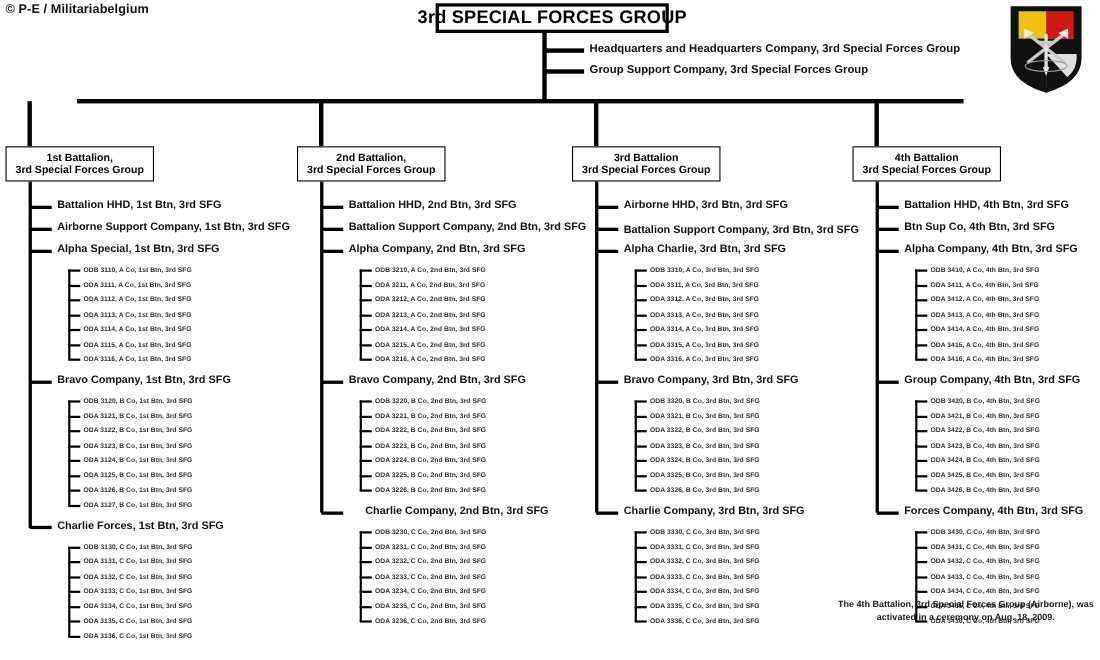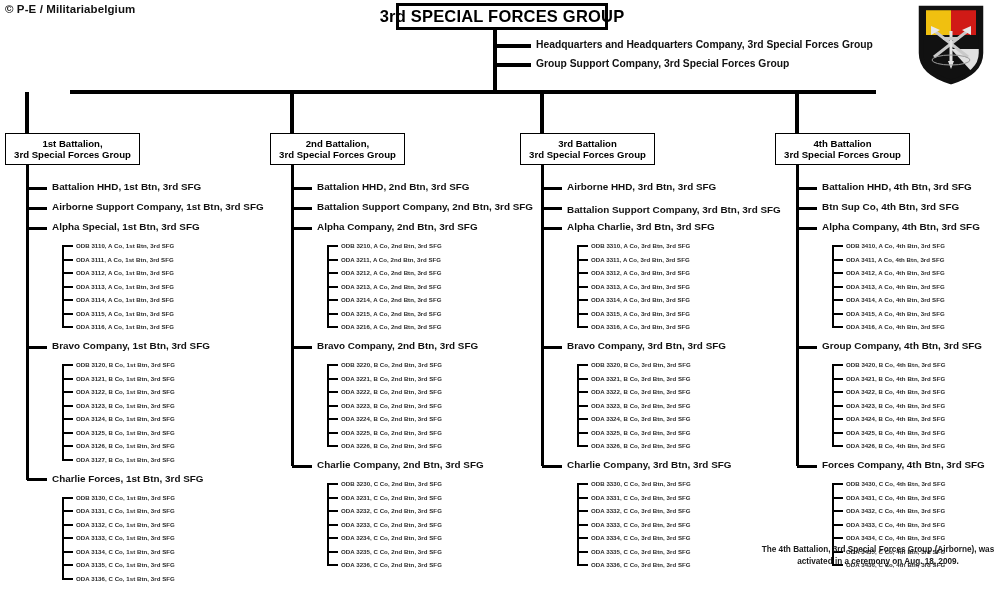--- a/index.html
+++ b/index.html
@@ -249,21 +249,21 @@
       <div class="hline" style="left: 327px; top: 404.5px; width: 11px; height: 2px;"></div>
       <div class="oda" style="left: 341px; top: 401.5px;">ODA 3223, B Co, 2nd Btn,  3rd SFG</div>
       <div class="hline" style="left: 327px; top: 418px; width: 11px; height: 2px;"></div>
       <div class="oda" style="left: 341px; top: 415px;">ODA 3224, B Co, 2nd Btn,  3rd SFG</div>
       <div class="hline" style="left: 327px; top: 431.5px; width: 11px; height: 2px;"></div>
       <div class="oda" style="left: 341px; top: 428.5px;">ODA 3225, B Co, 2nd Btn,  3rd SFG</div>
       <div class="hline" style="left: 327px; top: 445px; width: 11px; height: 2px;"></div>
       <div class="oda" style="left: 341px; top: 442px;">ODA 3226, B Co, 2nd Btn,  3rd SFG</div>
       <div class="vline" style="left: 327px; top: 364px; width: 2px; height: 82px;"></div>
       <div class="hline" style="left: 292px; top: 464.5px; width: 20px; height: 3px;"></div>
-      <div class="bn-child" style="left: 317px; top: 459px;">Charlie Company, 2nd Btn, 3rd SFG</div>
+      <div class="bn-child" style="left: 332px; top: 459px;">Charlie Company, 2nd Btn, 3rd SFG</div>
       <div class="hline" style="left: 327px; top: 483px; width: 11px; height: 2px;"></div>
       <div class="oda" style="left: 341px; top: 480px;">ODB 3230, C Co, 2nd Btn,  3rd SFG</div>
       <div class="hline" style="left: 327px; top: 496.5px; width: 11px; height: 2px;"></div>
       <div class="oda" style="left: 341px; top: 493.5px;">ODA 3231, C Co, 2nd Btn,  3rd SFG</div>
       <div class="hline" style="left: 327px; top: 510px; width: 11px; height: 2px;"></div>
       <div class="oda" style="left: 341px; top: 507px;">ODA 3232, C Co, 2nd Btn,  3rd SFG</div>
       <div class="hline" style="left: 327px; top: 523.5px; width: 11px; height: 2px;"></div>
       <div class="oda" style="left: 341px; top: 520.5px;">ODA 3233, C Co, 2nd Btn,  3rd SFG</div>
       <div class="hline" style="left: 327px; top: 537px; width: 11px; height: 2px;"></div>
       <div class="oda" style="left: 341px; top: 534px;">ODA 3234, C Co, 2nd Btn,  3rd SFG</div>

